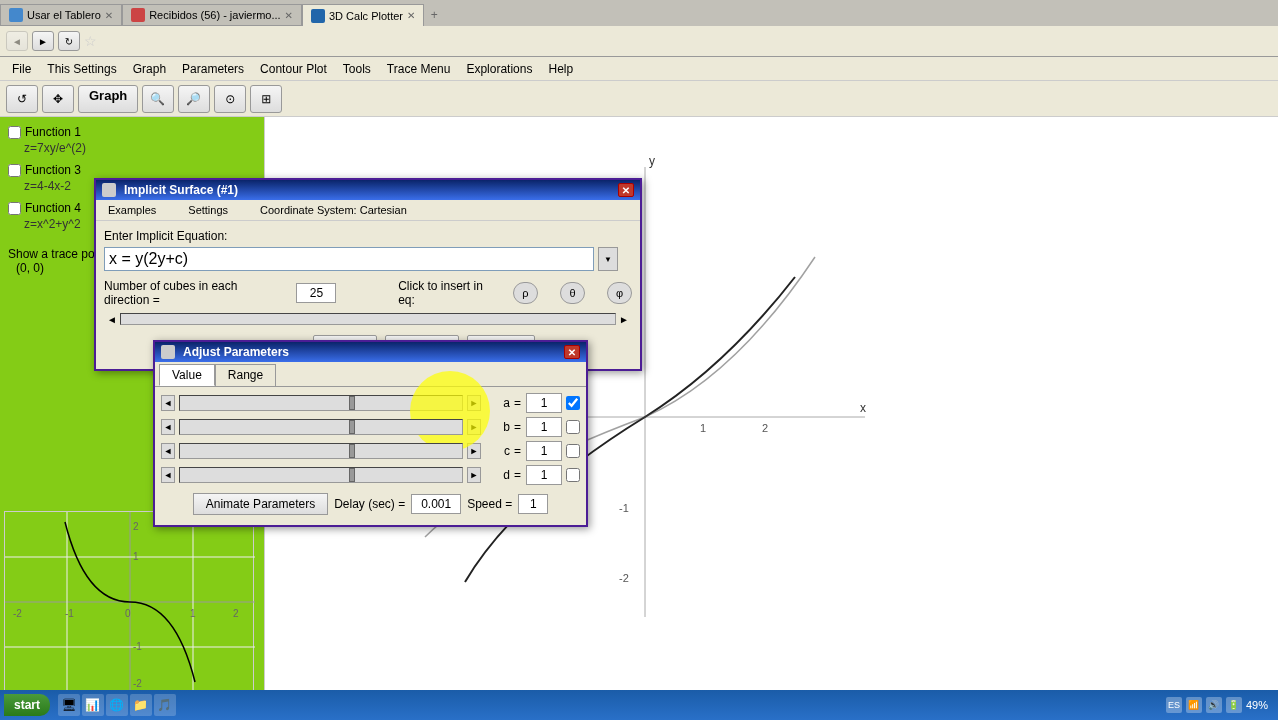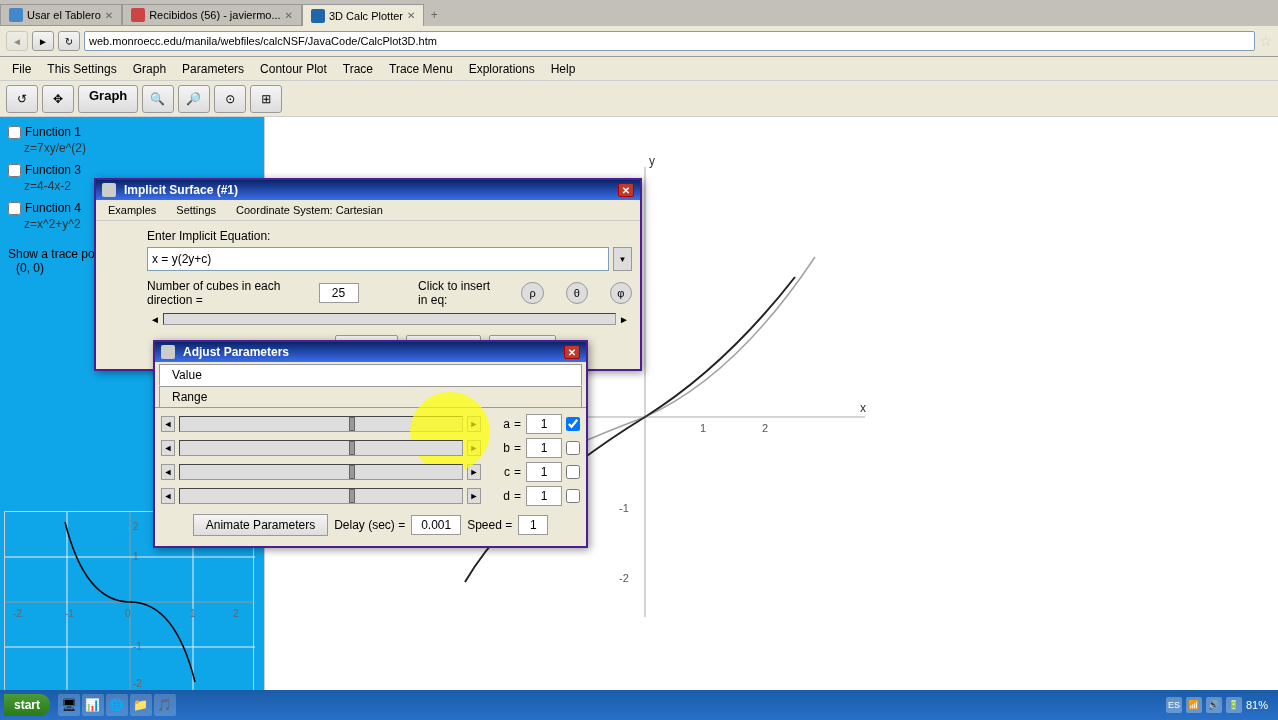--- a/index.html
+++ b/index.html
@@ -25,57 +25,57 @@
     .menu-item { padding: 2px 8px; font-size: 12px; cursor: pointer; }
 
     
     .toolbar { display: flex; align-items: center; height: 36px; background: #ece9d8; border-bottom: 1px solid #ccc; padding: 0 6px; gap: 4px; }
     .tb-btn { width: 32px; height: 28px; background: linear-gradient(#f5f5f5, #ddd); border: 1px solid #999; border-radius: 3px; display: flex; align-items: center; justify-content: center; cursor: pointer; font-size: 12px; }
     .tb-btn-graph { padding: 2px 10px; background: linear-gradient(#f5f5f5, #ddd); border: 1px solid #999; border-radius: 3px; font-size: 13px; font-weight: bold; cursor: pointer; height: 28px; }
     .tb-info { font-size: 11px; color: #333; margin-left: 8px; }
 
     
     .app-area { display: flex; height: calc(720px - 116px); background: white; }
-    .left-panel { width: 265px; background: #0ea5e9; border-right: 1px solid #ccc; padding: 8px; position: relative; }
+    .left-panel { width: 265px; background: #84cc16; border-right: 1px solid #ccc; padding: 8px; position: relative; }
     .right-panel { flex: 1; background: white; position: relative; }
 
     
     .fn-entry { margin-bottom: 8px; }
     .fn-checkbox { display: flex; align-items: center; gap: 4px; margin-bottom: 2px; font-size: 12px; }
     .fn-eq { font-size: 12px; margin-left: 16px; color: #333; }
 
     
     .dialog { position: absolute; background: #ece9d8; border: 2px solid #4c1d95; box-shadow: 2px 2px 8px rgba(0,0,0,0.4); font-size: 12px; }
     .dialog-title { display: flex; align-items: center; justify-content: space-between; background: linear-gradient(#0a246a, #3a6eea); color: white; padding: 3px 6px; font-size: 12px; font-weight: bold; cursor: move; }
     .dialog-title-icon { width: 14px; height: 14px; background: #ccc; border-radius: 2px; margin-right: 4px; }
     .dialog-close { width: 16px; height: 14px; background: #c0392b; border: 1px solid #a00; display: flex; align-items: center; justify-content: center; cursor: pointer; font-size: 10px; color: white; border-radius: 2px; }
 
     
     .implicit-dialog { top: 178px; left: 94px; width: 548px; }
-    .implicit-menu { display: flex; gap: 4px; padding: 2px 4px; border-bottom: 1px solid #ccc; background: #ece9d8; }
+    .implicit-menu { display: flex; gap: 16px; padding: 2px 4px; border-bottom: 1px solid #ccc; background: #ece9d8; }
     .implicit-menu-item { padding: 2px 8px; cursor: pointer; font-size: 11px; }
-    .implicit-body { padding: 8px; margin-left: 43px; }
+    .implicit-body { padding: 8px; }
     .implicit-label { font-size: 12px; margin-bottom: 4px; }
     .eq-input-row { display: flex; align-items: center; gap: 4px; margin-bottom: 8px; }
-    .eq-input { width: 490px; height: 24px; border: 1px solid #7f9db9; padding: 0 4px; font-size: 12px; background: white; }
+    .eq-input { width: 490px; height: 24px; border: 1px solid #7f9db9; padding: 0 4px; font-size: 16px; background: white; }
     .eq-dropdown { width: 20px; height: 24px; background: #ddd; border: 1px solid #999; display: flex; align-items: center; justify-content: center; cursor: pointer; font-size: 8px; }
     .cubes-row { display: flex; align-items: center; gap: 22px; margin-bottom: 4px; }
     .cubes-label { font-size: 12px; }
     .cubes-input { width: 40px; height: 20px; border: 1px solid #999; text-align: center; font-size: 12px; }
     .insert-label { font-size: 12px; }
     .sym-btn { width: 28px; height: 22px; background: #ddd; border: 1px solid #999; border-radius: 12px; display: flex; align-items: center; justify-content: center; cursor: pointer; font-size: 11px; }
     .scrollbar-row { height: 16px; margin-bottom: 4px; display: flex; align-items: center; }
     .scrollbar-track { flex: 1; height: 12px; background: #ddd; border: 1px inset #999; }
     .buttons-row { display: flex; gap: 8px; justify-content: center; padding: 4px; }
     .dlg-btn { padding: 3px 14px; background: linear-gradient(#f5f5f5, #ddd); border: 1px solid #999; cursor: pointer; font-size: 12px; border-radius: 2px; }
     .dlg-check { display: flex; align-items: center; gap: 4px; font-size: 12px; }
 
     
     .adjust-dialog { top: 340px; left: 153px; width: 435px; }
-    .adjust-tabs { display: flex; border-bottom: 1px solid #999; padding: 2px 4px 0; flex-direction: column; }
+    .adjust-tabs { display: flex; border-bottom: 1px solid #999; padding: 2px 4px 0; }
     .adjust-tab { padding: 3px 12px; font-size: 12px; cursor: pointer; background: #ece9d8; border: 1px solid #999; border-bottom: none; }
     .adjust-tab.active { background: white; border-bottom: 1px solid white; }
     .adjust-body { padding: 6px; }
     .param-row { display: flex; align-items: center; gap: 4px; margin-bottom: 4px; }
     .param-arrow-left { width: 14px; height: 16px; background: #ddd; border: 1px solid #999; display: flex; align-items: center; justify-content: center; cursor: pointer; font-size: 9px; }
     .param-slider { flex: 1; height: 16px; background: #ddd; border: 1px inset #999; position: relative; display: flex; align-items: center; cursor: pointer; }
     .param-slider-thumb { position: absolute; left: 60%; width: 6px; height: 14px; background: #999; border: 1px solid #666; }
     .param-arrow-right { width: 14px; height: 16px; background: #ddd; border: 1px solid #999; display: flex; align-items: center; justify-content: center; cursor: pointer; font-size: 9px; }
     .param-label { font-size: 12px; width: 25px; text-align: right; }
     .param-eq { font-size: 12px; width: 8px; }
@@ -117,32 +117,31 @@
       <span>3D Calc Plotter</span>
       <span class="tab-close">✕</span>
     </div>
     <div class="tab-new">+</div>
   </div>
 
   <div class="address-bar">
     <div class="nav-btn disabled">◄</div>
     <div class="nav-btn">►</div>
     <div class="nav-btn">↻</div>
-    <input class="address-input" value="web.monroecc.edu/manila/webfiles/calcNSF/JavaCode/CalcPlot3D.htm" style="">
     <span class="address-star">☆</span>
   </div>
 </div>
 
 <div class="menu-bar">
   <span class="menu-item">File</span>
   <span class="menu-item">This Settings</span>
   <span class="menu-item">Graph</span>
   <span class="menu-item">Parameters</span>
   <span class="menu-item">Contour Plot</span>
-  <span class="menu-item">Trace</span>
+  <span class="menu-item">Tools</span>
   <span class="menu-item">Trace Menu</span>
   <span class="menu-item">Explorations</span>
   <span class="menu-item">Help</span>
 </div>
 
 <div class="toolbar">
   <div class="tb-btn">↺</div>
   <div class="tb-btn">✥</div>
   <div class="tb-btn-graph">Graph</div>
   <div class="tb-btn">🔍</div>
@@ -368,15 +367,15 @@
     <div style="width:22px;height:22px;background:rgba(255,255,255,0.2);border-radius:2px;display:flex;align-items:center;justify-content:center;">📊</div>
     <div style="width:22px;height:22px;background:rgba(255,255,255,0.2);border-radius:2px;display:flex;align-items:center;justify-content:center;">🌐</div>
     <div style="width:22px;height:22px;background:rgba(255,255,255,0.2);border-radius:2px;display:flex;align-items:center;justify-content:center;">📁</div>
     <div style="width:22px;height:22px;background:rgba(255,255,255,0.2);border-radius:2px;display:flex;align-items:center;justify-content:center;">🎵</div>
   </div>
   <div class="taskbar-tray">
     <div class="tray-icon">ES</div>
     <div class="tray-icon">📶</div>
     <div class="tray-icon">🔊</div>
     <div class="tray-icon">🔋</div>
-    <span style="color:white;font-size:11px;">81%</span>
+    <span style="color:white;font-size:11px;">49%</span>
   </div>
 </div>
 
 </body></html>

